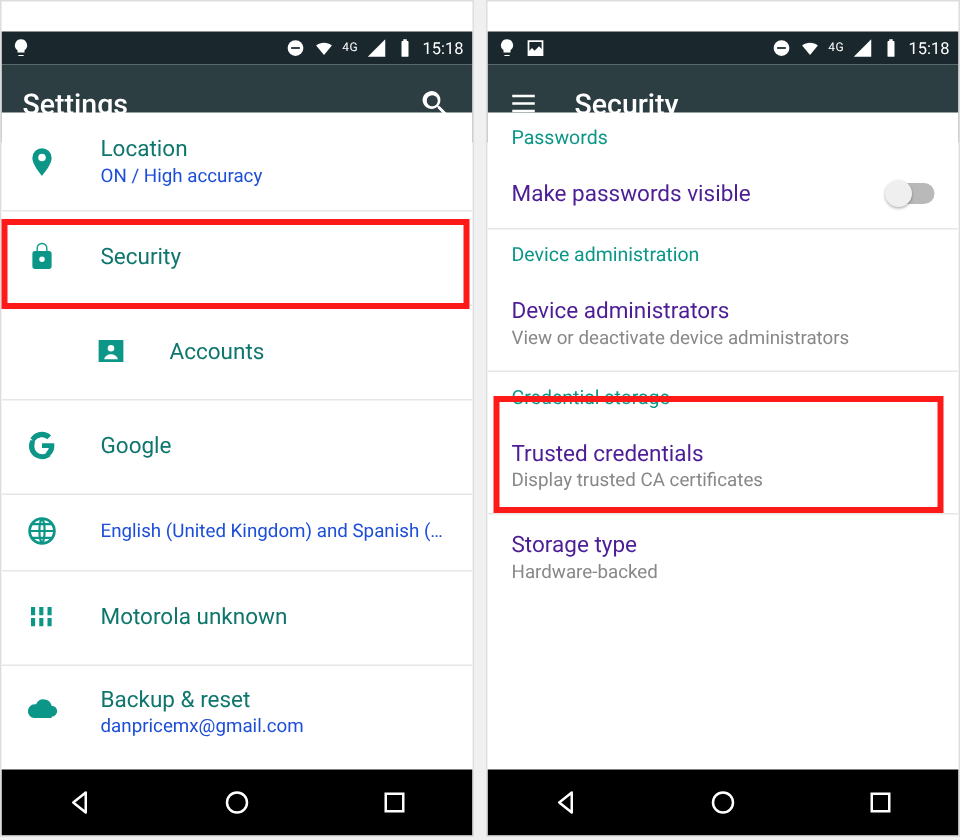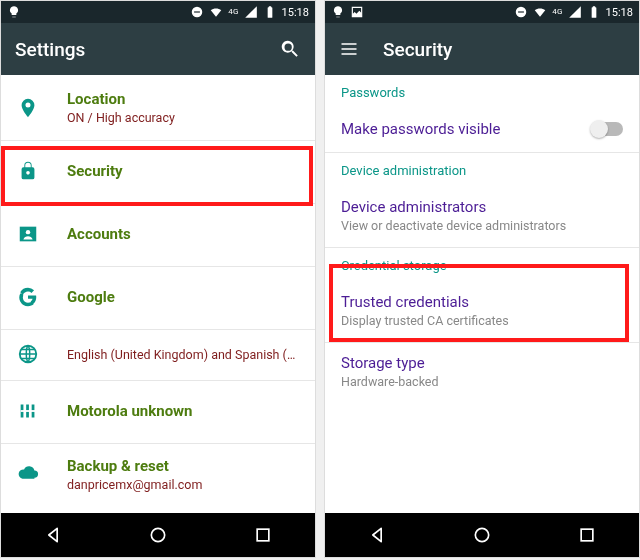--- a/index.html
+++ b/index.html
@@ -25,20 +25,21 @@
   .statusbar {
     height: 22px;
     background: #1a272c;
     color: #fff;
     display: flex;
     align-items: center;
     justify-content: flex-end;
     padding: 0 6px;
     gap: 5px;
     font-size: 11px;
+    margin-top: 20px;
   }
   .statusbar .left { margin-right: auto; display:flex; gap:5px; align-items:center;}
   .status-ic { width:14px; height:14px; fill:#fff; }
   .fourg { font-size: 8px; line-height:8px; letter-spacing:0.2px;}
   .appbar {
     height: 52px;
     background: #2d3e43;
     color: #fff;
     display: flex;
     align-items: center;
@@ -72,22 +73,22 @@
     left:0; right:0; top:0;
     height:1px;
     background:#e6e6e6;
   }
   .list-icon {
     width: 22px; height: 22px;
     fill: #0b9688;
     flex-shrink: 0;
   }
   .list-texts { display:flex; flex-direction:column; gap:2px; overflow:hidden;}
-  .list-title { font-size: 15px; color: #4d7c0f; font-weight: bold; }
-  .list-sub { font-size: 12.5px; color: #7f1d1d; white-space: nowrap; overflow:hidden; text-overflow: ellipsis; max-width: 230px;}
+  .list-title { font-size: 15px; color: #0f766e; }
+  .list-sub { font-size: 12.5px; color: #1d4ed8; white-space: nowrap; overflow:hidden; text-overflow: ellipsis; max-width: 230px;}
   .highlight-box {
     position: absolute;
     border: 4px solid #ff1a1a;
     pointer-events: none;
     z-index: 50;
   }
   .hl1 { left: 1px; top: 146px; width: 312px; height: 60px; }
   .hl2 { left: 329px; top: 264px; width: 300px; height: 78px; }
   .section-header {
     font-size: 13px;
@@ -185,21 +186,21 @@
 
     <div class="list-item" style="padding-top:20px;padding-bottom:20px;">
       <svg class="list-icon" viewBox="0 0 24 24">
           <path d="M17 8h-1V6a4 4 0 10-8 0v2H7a2 2 0 00-2 2v9a2 2 0 002 2h10a2 2 0 002-2v-9a2 2 0 00-2-2zm-5 8a2 2 0 110-4 2 2 0 010 4zm3-8H9V6a3 3 0 016 0v2z"></path>
         </svg>
       <div class="list-texts">
         <span class="list-title">Security</span>
       </div>
     </div>
 
-    <div class="list-item" style="padding-top:20px;padding-bottom:20px;">
+    <div class="list-item" style="padding-top:20px;padding-bottom:20px;margin-left:46px;">
       <svg class="list-icon" viewBox="0 0 24 24">
           <path d="M3 4h18v16H3z" fill="#0b9688"></path>
           <circle cx="12" cy="10" r="2.4" fill="#fff"></circle>
           <path d="M7 18c.6-2.4 2.9-3.6 5-3.6s4.4 1.2 5 3.6" fill="#fff"></path>
         </svg>
       <div class="list-texts">
         <span class="list-title">Accounts</span>
       </div>
     </div>
 

